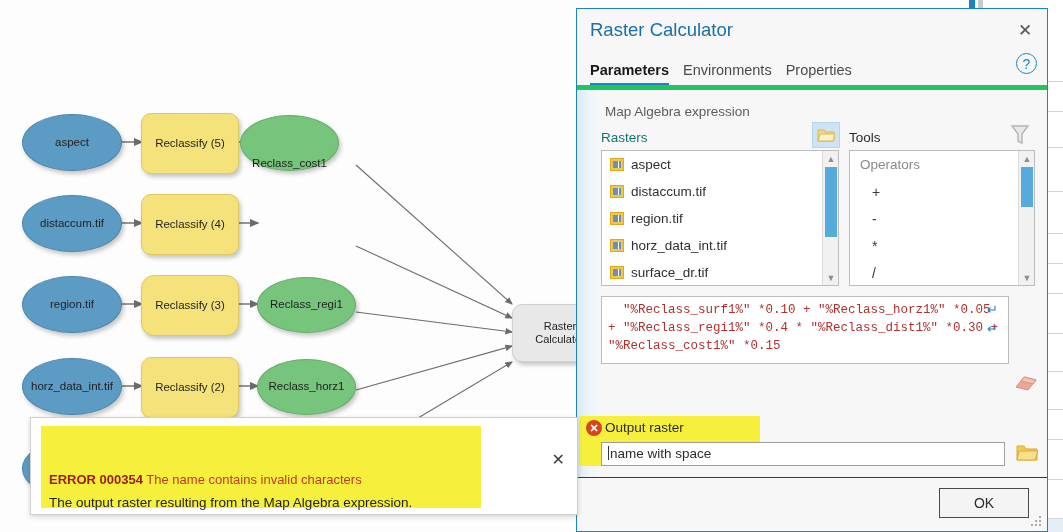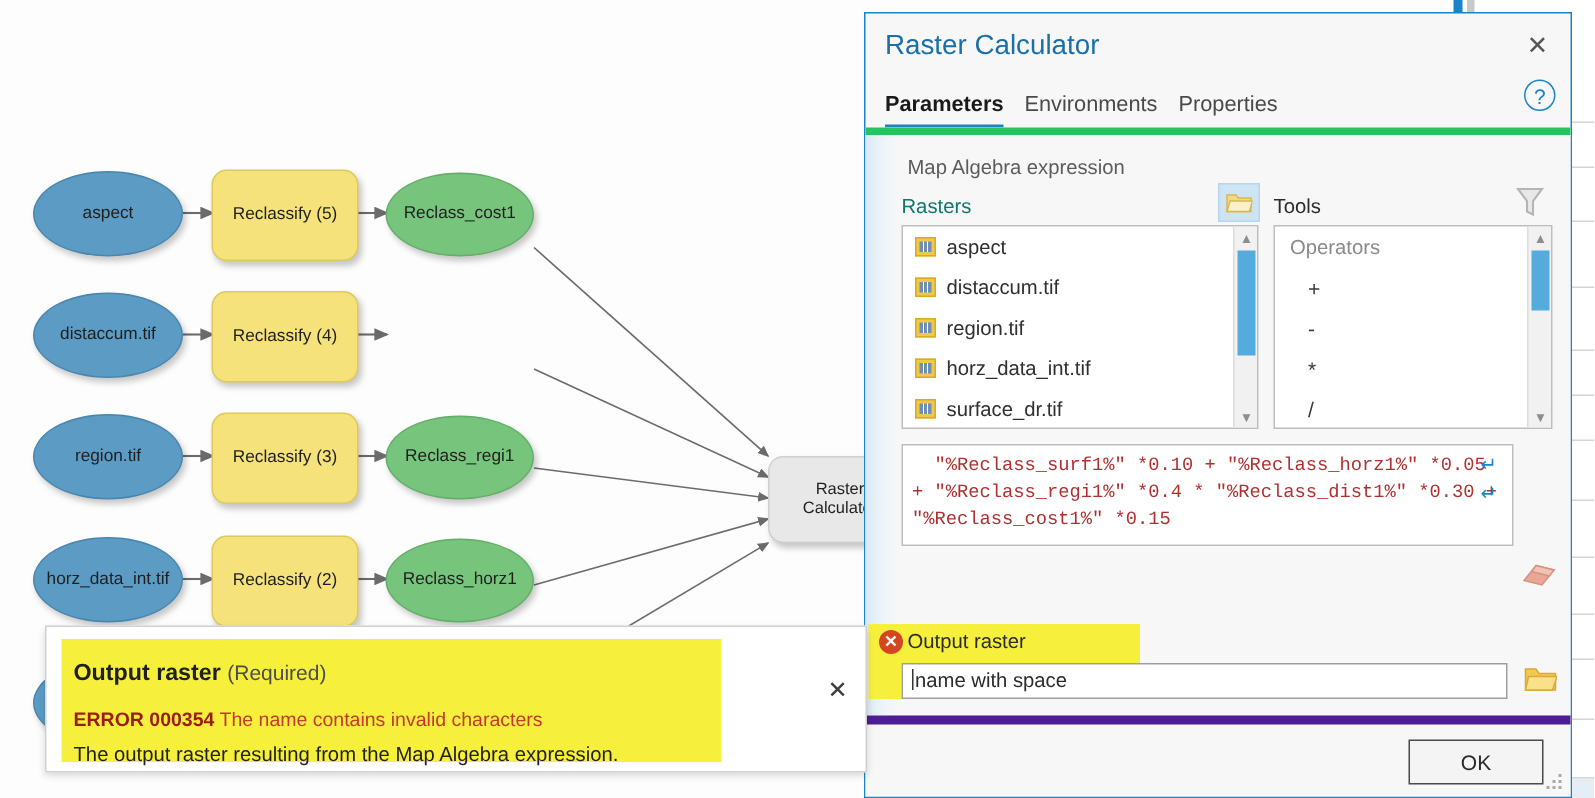--- a/index.html
+++ b/index.html
@@ -185,21 +185,21 @@
     font-size:13.5px; color:#2b2b2b; padding: 0 6px; line-height: 22px;
   }
   .out-input .cursor {
     display:inline-block; width:1px; height:14px; background:#333;
     vertical-align:-2px; margin-right:1px;
   }
   .out-folder { position:absolute; left:436px; top:350px; width:28px; height:26px;
     display:flex; align-items:center; justify-content:center; }
 
   .dlg-footer {
-    flex: 0 0 54px; position: relative; border-top: 6px solid #4c1d95; background:#f7f7f7;
+    flex: 0 0 54px; position: relative; border-top: 1px solid #4c1d95; background:#f7f7f7;
   }
   .ok-btn {
     position: absolute; right: 18px; top: 10px; width: 90px; height: 30px;
     background: #f4f4f4; border: 1px solid #4a4a4a;
     font-size: 14px; color: #2b2b2b;
     display:flex; align-items:center; justify-content:center;
   }
   .grip { position:absolute; right: 4px; bottom: 3px; width: 12px; height: 12px; }
   .grip i { position:absolute; width:2px; height:2px; background:#a9a9a9; }
 
@@ -243,27 +243,27 @@
 
       <line x1="356" y1="165" x2="512" y2="304" stroke="#6b6b6b" stroke-width="1.1" marker-end="url(#ah)"></line>
       <line x1="356" y1="246" x2="512" y2="318" stroke="#6b6b6b" stroke-width="1.1" marker-end="url(#ah)"></line>
       <line x1="356" y1="312" x2="512" y2="332" stroke="#6b6b6b" stroke-width="1.1" marker-end="url(#ah)"></line>
       <line x1="356" y1="390" x2="512" y2="346" stroke="#6b6b6b" stroke-width="1.1" marker-end="url(#ah)"></line>
       <line x1="356" y1="455" x2="512" y2="362" stroke="#6b6b6b" stroke-width="1.1" marker-end="url(#ah)"></line>
     </svg>
 
     <div class="node oval-blue" style="left:22px;  top:114px; width:100px; height:57px;"><span>aspect</span></div>
     <div class="node rect-yellow" style="left:141px; top:113px; width:98px;  height:61px;"><span>Reclassify (5)</span></div>
-    <div class="node oval-green" style="left:257px; top:115px; width:99px;  height:56px;"><span>Reclass_cost1</span></div>
+    <div class="node oval-green" style="left:240px; top:115px; width:99px;  height:56px;align-items:flex-end;"><span>Reclass_cost1</span></div>
 
     <div class="node oval-blue" style="left:22px;  top:195px; width:100px; height:57px;"><span>distaccum.tif</span></div>
     <div class="node rect-yellow" style="left:141px; top:194px; width:98px;  height:61px;"><span>Reclassify (4)</span></div>
 
     <div class="node oval-blue" style="left:22px;  top:276px; width:100px; height:57px;"><span>region.tif</span></div>
-    <div class="node rect-yellow" style="left:141px; top:275px; width:98px;  height:61px;"><span>Reclassify (3)</span></div>
+    <div class="node rect-yellow" style="left:141px; top:275px; width:98px;  height:61px;border-radius:13px;"><span>Reclassify (3)</span></div>
     <div class="node oval-green" style="left:257px; top:277px; width:99px;  height:56px;"><span>Reclass_regi1</span></div>
 
     <div class="node oval-blue" style="left:22px;  top:358px; width:100px; height:57px;"><span>horz_data_int.tif</span></div>
     <div class="node rect-yellow" style="left:141px; top:357px; width:98px;  height:61px;"><span>Reclassify (2)</span></div>
     <div class="node oval-green" style="left:257px; top:359px; width:99px;  height:56px;"><span>Reclass_horz1</span></div>
 
     <div class="node oval-blue" style="left:22px; top:440px; width:100px; height:57px;"></div>
 
     <div class="node rect-grey" style="left:512px; top:304px; width:96px; height:58px;"><span>Raster
 Calculator</span></div>
@@ -399,24 +399,20 @@
         <i style="left:0;  top:8px;"></i>
           <i style="left:4px; top:8px;"></i>
           <i style="left:8px; top:8px;"></i>
       </div>
     </div>
   </div>
 
   <div class="tooltip">
     <div class="tip-hl"></div>
     <div class="tip-close">✕</div>
-    <div class="tip-l1">
-      <b>Output raster</b>
-      <span class="req">(Required)</span>
-    </div>
     <div class="tip-l2">
       <b>ERROR 000354</b>
       <span>The name contains invalid characters</span>
     </div>
     <div class="tip-l3">The output raster resulting from the Map Algebra expression.</div>
   </div>
 
 </div>
 
 </body></html>

